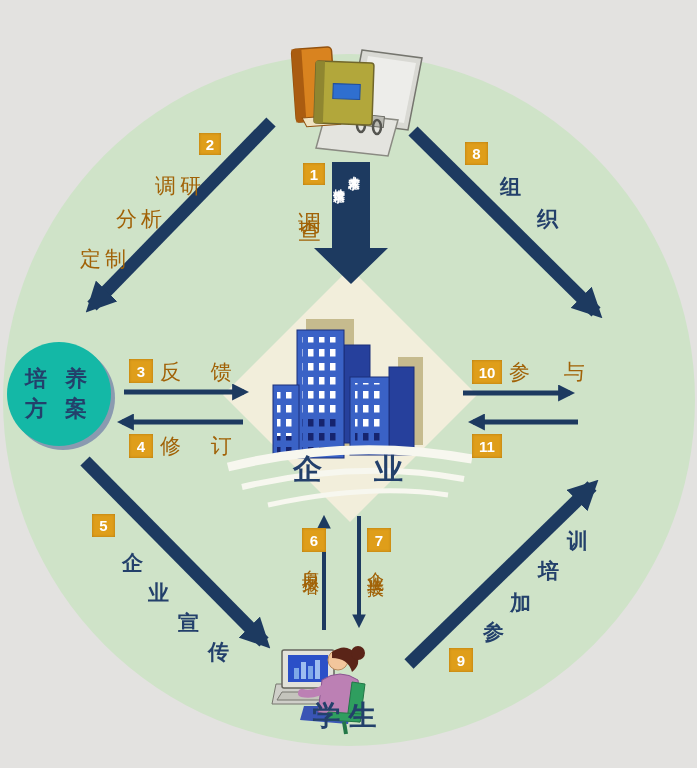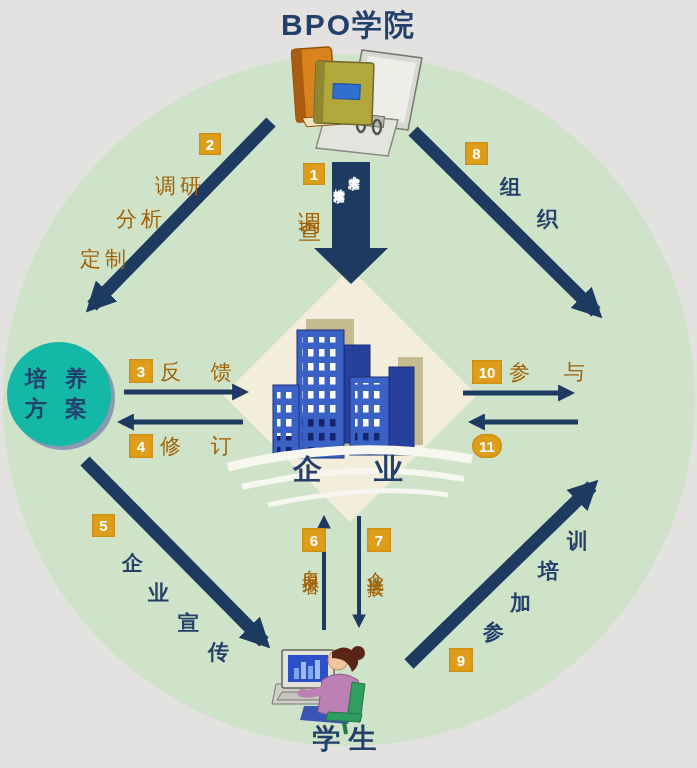--- a/index.html
+++ b/index.html
@@ -11,21 +11,21 @@
   .big-circle{
     position:absolute; left:3px; top:54px; width:692px; height:692px;
     border-radius:50%; background:#cfe3c8;
   }
   .layer{position:absolute; left:0; top:0;}
   .title{
     position:absolute; left:0; right:0; top:5px; text-align:center;
     font-size:30px; font-weight:bold; color:#23406b; letter-spacing:2px; z-index:6;
   }
   .bottom-label{
-    position:absolute; left:0; right:0; top:720px; text-align:center;
+    position:absolute; left:0; right:0; top:697px; text-align:center;
     font-size:28px; font-weight:bold; color:#23406b; letter-spacing:8px; z-index:6;
   }
   .node-circle{
     position:absolute; width:104px; height:104px; border-radius:50%;
     background:#14b8a6; box-shadow:4px 4px 0 0 #8a9ab0;
     display:flex; flex-direction:column; align-items:center; justify-content:center;
     color:#23406b; font-weight:bold; z-index:5; text-align:center;
   }
   .node-left{left:7px; top:342px;}
   .node-right{left:588px; top:346px;}
@@ -167,40 +167,39 @@
       <path d="M 70 40 Q 88 28 106 40 L 110 70 Q 88 80 66 72 Z" fill="#bc80b4" stroke="#8a5590"></path>
       <path d="M 76 46 Q 63 56 50 53" fill="none" stroke="#bc80b4" stroke-width="8" stroke-linecap="round"></path>
     </g>
     <g>
       <polygon points="100,42 113,44 108,82 95,80" fill="#2f9e5f" stroke="#237747"></polygon>
       <polygon points="76,72 110,74 108,82 74,80" fill="#2f9e5f" stroke="#237747"></polygon>
       <line x1="92" y1="82" x2="94" y2="94" stroke="#237747" stroke-width="4"></line>
     </g>
   </svg>
 
-  <div class="title">BPO学院</div>
   <div class="bottom-label">学生</div>
   <div class="enterprise">企 业</div>
 
   <div class="node-circle node-left">
     <div class="node-line1">培 养</div>
     <div class="node-line2">方 案</div>
   </div>
 
   <div class="badge" style="left:303px; top:163px; width:22px; height:22px;">1</div>
   <div class="badge" style="left:199px; top:133px; width:22px; height:22px;">2</div>
   <div class="badge" style="left:129px; top:359px; width:24px; height:24px;">3</div>
   <div class="badge" style="left:129px; top:434px; width:24px; height:24px;">4</div>
   <div class="badge" style="left:92px; top:514px; width:23px; height:23px;">5</div>
   <div class="badge" style="left:302px; top:528px; width:24px; height:24px;">6</div>
   <div class="badge" style="left:367px; top:528px; width:24px; height:24px;">7</div>
   <div class="badge" style="left:465px; top:142px; width:23px; height:23px;">8</div>
   <div class="badge" style="left:449px; top:648px; width:24px; height:24px;">9</div>
   <div class="badge" style="left:472px; top:360px; width:30px; height:24px;">10</div>
-  <div class="badge" style="left:472px; top:434px; width:30px; height:24px;border-radius:12px;">11</div>
+  <div class="badge" style="left:472px; top:434px; width:30px; height:24px;">11</div>
 
   <div class="lbl vtext" style="left:295px; top:193px; font-size:23px; letter-spacing:8px;">调查</div>
   <div class="arrow-inner-text" style="left:346px; top:167px;">人才需求</div>
   <div class="arrow-inner-text" style="left:331px; top:180px;">技术需求</div>
 
   <div class="lbl" style="left:155px; top:172px; letter-spacing:4px;">调研</div>
   <div class="lbl" style="left:116px; top:205px; letter-spacing:4px;">分析</div>
   <div class="lbl" style="left:80px; top:245px; letter-spacing:4px;">定制</div>
 
   <div class="lbl" style="left:160px; top:358px; letter-spacing:12px;">反 馈</div>

